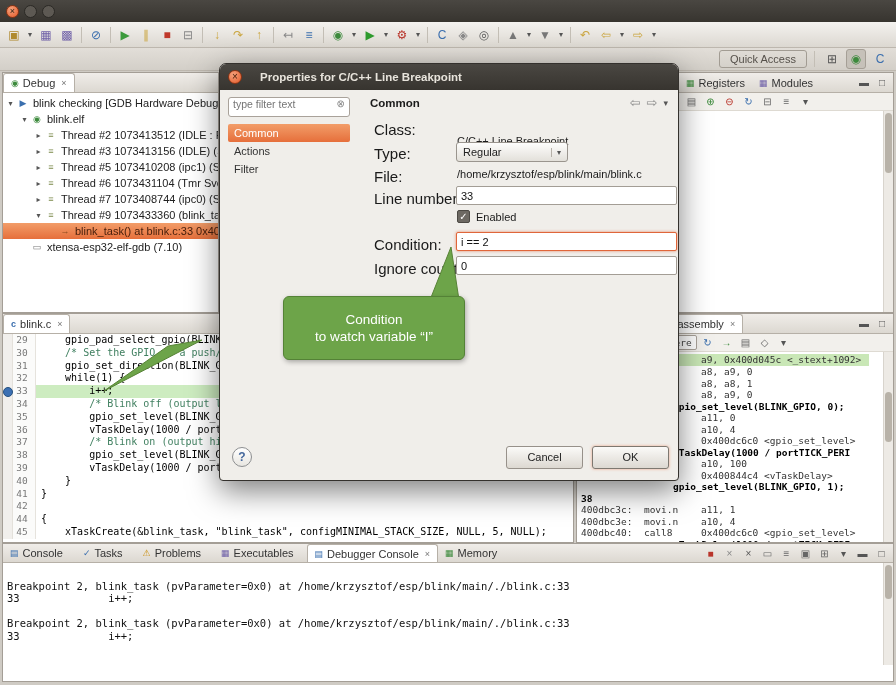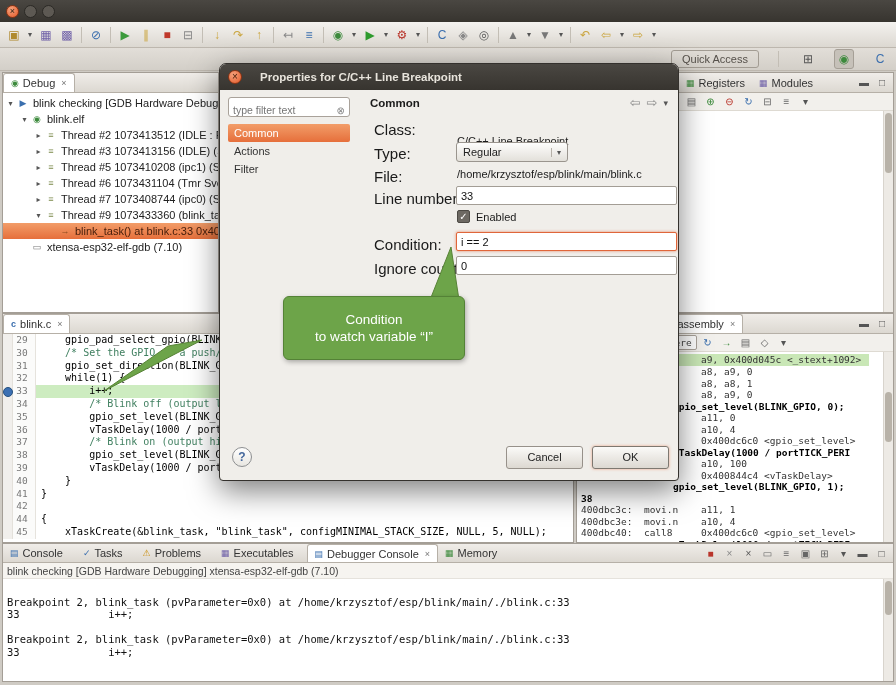--- a/index.html
+++ b/index.html
@@ -11,21 +11,21 @@
   .wbtn{width:13px;height:13px;border-radius:50%;background:#5d5953;border:1px solid #2b2925;color:#2b2217;font-size:9px;line-height:11px;text-align:center;flex:none}
   .wbtn.close{background:radial-gradient(circle at 35% 30%,#f6a27c,#e25a2a);border-color:#8c3414}
   .wtitle{color:#d9d5cd;font-size:11.5px;margin-left:10px;white-space:nowrap}
 
   .toolbar{position:absolute;left:0;top:22px;width:896px;height:26px;display:flex;align-items:center;gap:1px;padding:0 4px;background:linear-gradient(#f4f2ef,#dcd8d1);border-bottom:1px solid #bdb7ae;overflow:hidden}
   .tbi{width:20px;height:20px;display:flex;align-items:center;justify-content:center;font-size:12px;border-radius:3px;flex:none;cursor:default}
   .tbi.dd{width:10px;font-size:8px;color:#555}
   .tbi.sep{width:1px;height:16px;background:#c3beb5;margin:0 3px;border-radius:0}
   .tbi.pressed{background:#c6c1b9;border:1px solid #a59f96}
 
-  .row2{position:absolute;left:0;top:48px;width:896px;height:23px;background:linear-gradient(#e2ded8,#d3cfc8);border-bottom:1px solid #bdb7ae;display:flex;align-items:center;justify-content:flex-end;gap:16px;padding:0 6px}
+  .row2{position:absolute;left:0;top:48px;width:896px;height:23px;background:linear-gradient(#e2ded8,#d3cfc8);border-bottom:1px solid #bdb7ae;display:flex;align-items:center;justify-content:flex-end;gap:4px;padding:0 6px}
   .qa{border:1px solid #a29c93;border-radius:3px;color:#55504a;font-size:11px;padding:2px 10px;background:transparent}
 
   
   .panel{position:absolute;background:#fff;border:1px solid #a49e96}
   .tabbar{height:20px;background:linear-gradient(#f0ede9,#dcd8d1);border-bottom:1px solid #b6b0a7;display:flex;align-items:stretch;font-size:11px;color:#333}
   .tab{display:flex;align-items:center;gap:4px;padding:0 7px;white-space:nowrap}
   .tab.sel{background:#fff;border-right:1px solid #b6b0a7;border-left:1px solid #b6b0a7;border-top:1px solid #b6b0a7;border-radius:3px 3px 0 0}
   .ticon2{font-size:9px}
   .tclose{font-size:9px;color:#777;margin-left:2px}
   .winbtns{margin-left:auto;display:flex;align-items:center;gap:2px;padding-right:3px}
@@ -64,21 +64,21 @@
   .cline{height:12.5px;line-height:12.5px;font-family:"DejaVu Sans Mono",monospace;font-size:10.5px;white-space:pre;color:#111}
 
   .scroll{position:absolute;top:0;right:0;width:10px;background:#edeae5;border-left:1px solid #d8d4cd}
   .thumb{position:absolute;left:1px;width:7px;border-radius:4px;background:#b8b2a8}
 
   
   .dialog{position:absolute;left:219px;top:63px;width:460px;height:418px;background:#f0eeea;border:1px solid #34312d;border-radius:7px 7px 4px 4px;box-shadow:0 10px 30px rgba(0,0,0,.5);z-index:30}
   .dlg-title{position:absolute;left:0;top:0;width:100%;height:26px;background:linear-gradient(#4a4742,#37342f);border-radius:6px 6px 0 0;display:flex;align-items:center;padding:0 8px}
   .dlg-close{width:14px;height:14px;border-radius:50%;background:radial-gradient(circle at 35% 30%,#f6a27c,#e25a2a);border:1px solid #8c3414;color:#471c08;font-size:10px;line-height:12px;text-align:center;flex:none}
   .dlg-title-text{color:#e8e4dc;font-weight:bold;font-size:11.5px;margin-left:18px}
-  .dlg-filter{position:absolute;left:8px;top:33px;width:122px;height:20px;border:1px solid #a9a29a;border-radius:3px;background:#fff;display:flex;align-items:flex-end;padding:0 4px}
+  .dlg-filter{position:absolute;left:8px;top:33px;width:122px;height:20px;border:1px solid #a9a29a;border-radius:3px;background:#fff;display:flex;align-items:flex-start;padding:0 4px}
   .dlg-filter input{border:none;outline:none;width:90px;font-size:10.5px;color:#333;background:transparent}
   .dlg-filter .clr{margin-left:auto;color:#888;font-size:10px}
   .dlg-nav{position:absolute;left:8px;top:60px;width:122px}
   .dlg-nav-item{height:18px;line-height:18px;padding-left:6px;font-size:11px;color:#333}
   .dlg-nav-item.sel{background:linear-gradient(#f29d69,#e66f3b);color:#fff;border-radius:2px}
   .dlg-section{position:absolute;left:150px;top:33px;font-weight:bold;font-size:11.5px;color:#1a1a1a}
   .dlg-arrows{position:absolute;right:10px;top:31px;display:flex;gap:6px;align-items:center;font-size:13px;color:#8a8a8a}
   .dlg-arrows .sm{font-size:9px;color:#555}
   .dlab{position:absolute;left:154px;font-size:15px;color:#1a1a1a}
   .dval{position:absolute;left:237px;font-size:11px;color:#1a1a1a;white-space:nowrap}
@@ -413,21 +413,20 @@
           <span class="tbi" style="width: 17px; height: 16px; font-size: 10px; color: rgb(85, 85, 85);">×</span>
           <span class="tbi" style="width: 17px; height: 16px; font-size: 10px; color: rgb(102, 102, 102);">▭</span>
           <span class="tbi" style="width: 17px; height: 16px; font-size: 10px; color: rgb(102, 102, 102);">≡</span>
           <span class="tbi" style="width: 17px; height: 16px; font-size: 10px; color: rgb(102, 102, 102);">▣</span>
           <span class="tbi" style="width: 17px; height: 16px; font-size: 10px; color: rgb(102, 102, 102);">⊞</span>
           <span class="tbi dd" style="width:17px;height:16px;font-size:10px">▾</span>
           <span class="tbi" style="width: 17px; height: 16px; font-size: 10px; color: rgb(85, 85, 85);">▬</span>
           <span class="tbi" style="width: 17px; height: 16px; font-size: 10px; color: rgb(85, 85, 85);">□</span>
       </span>
     </div>
-    <div class="condesc">blink checking [GDB Hardware Debugging] xtensa-esp32-elf-gdb (7.10)</div>
     <div class="conbody">
       <div class="cline"></div>
         <div class="cline">Breakpoint 2, blink_task (pvParameter=0x0) at /home/krzysztof/esp/blink/main/./blink.c:33</div>
         <div class="cline">33              i++;</div>
         <div class="cline"></div>
         <div class="cline">Breakpoint 2, blink_task (pvParameter=0x0) at /home/krzysztof/esp/blink/main/./blink.c:33</div>
         <div class="cline">33              i++;</div>
       <div class="scroll" style="height:102px">
           <div class="thumb" style="top:2px;height:34px"></div>
         </div>

